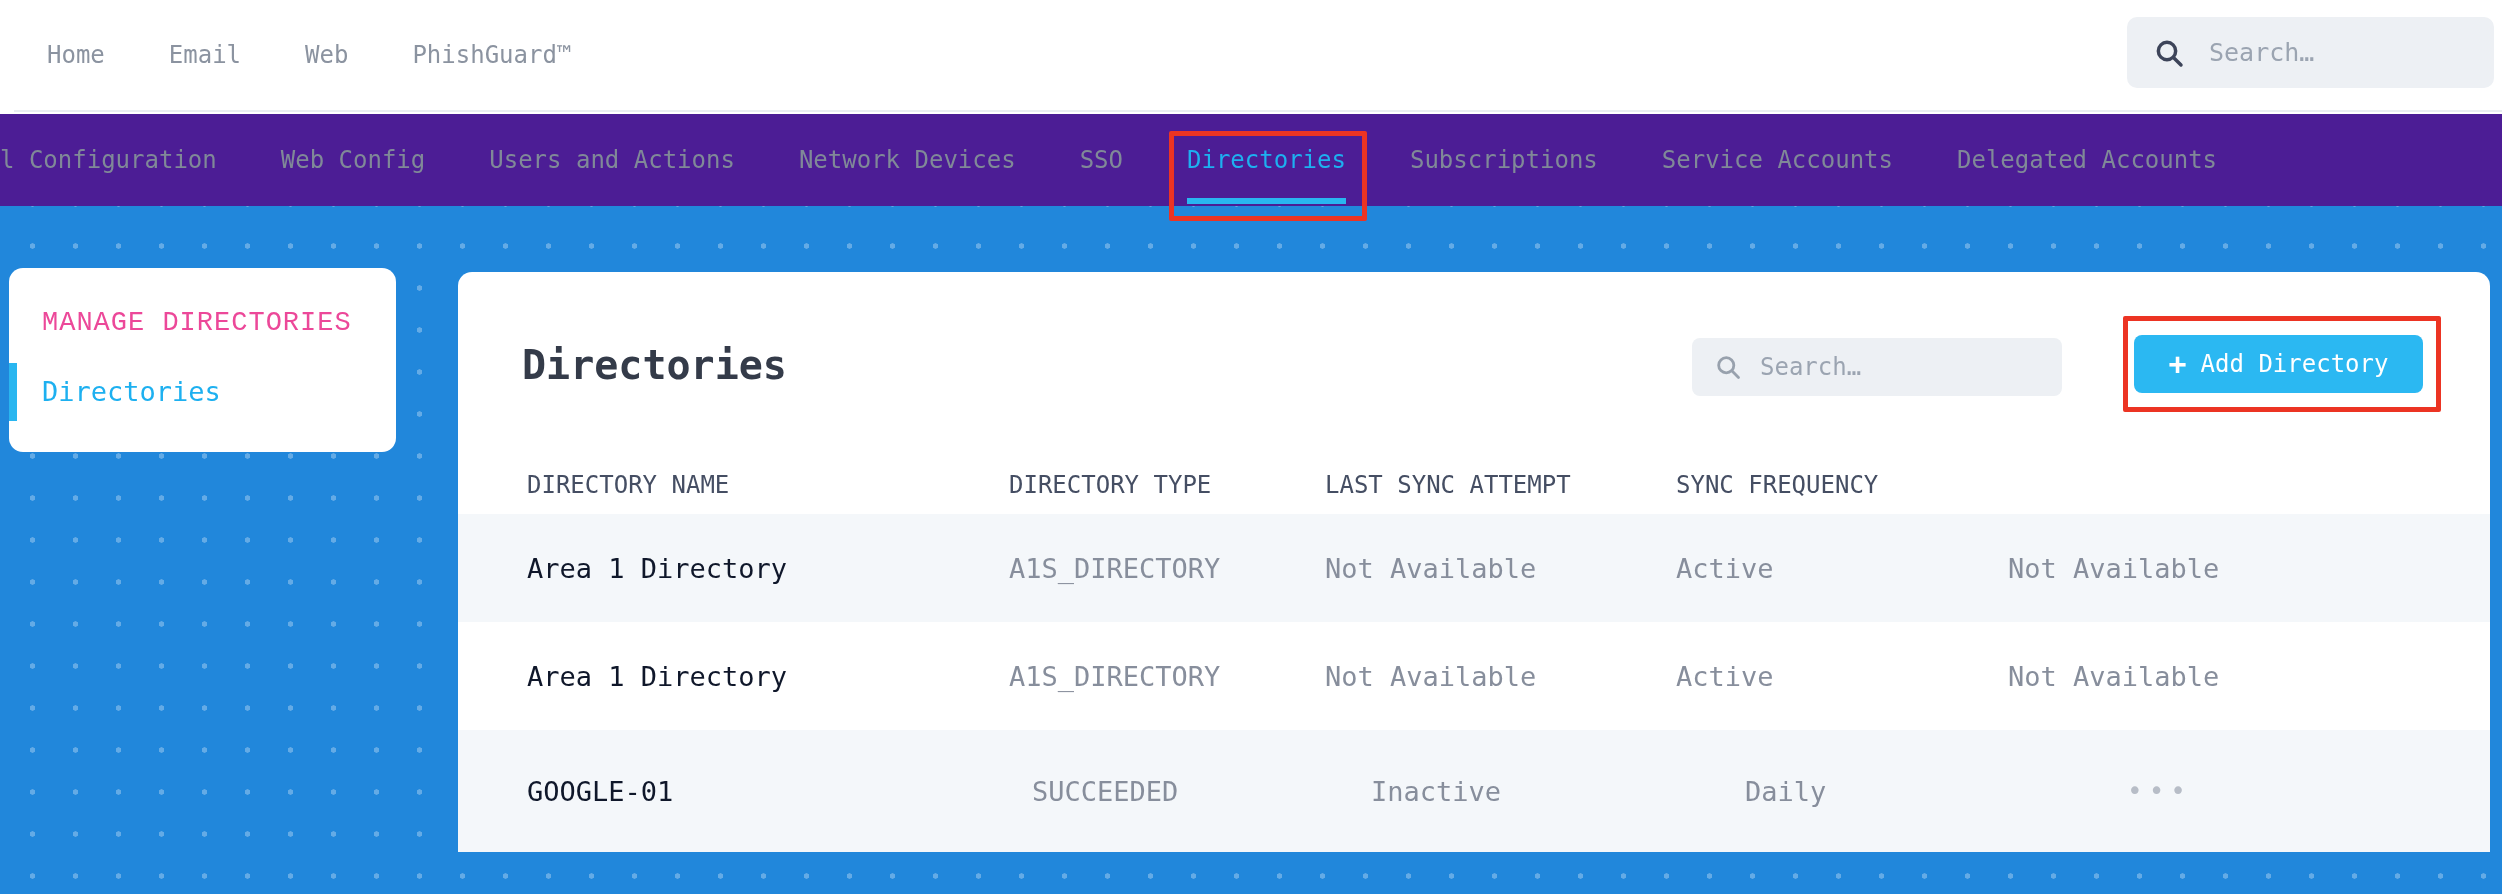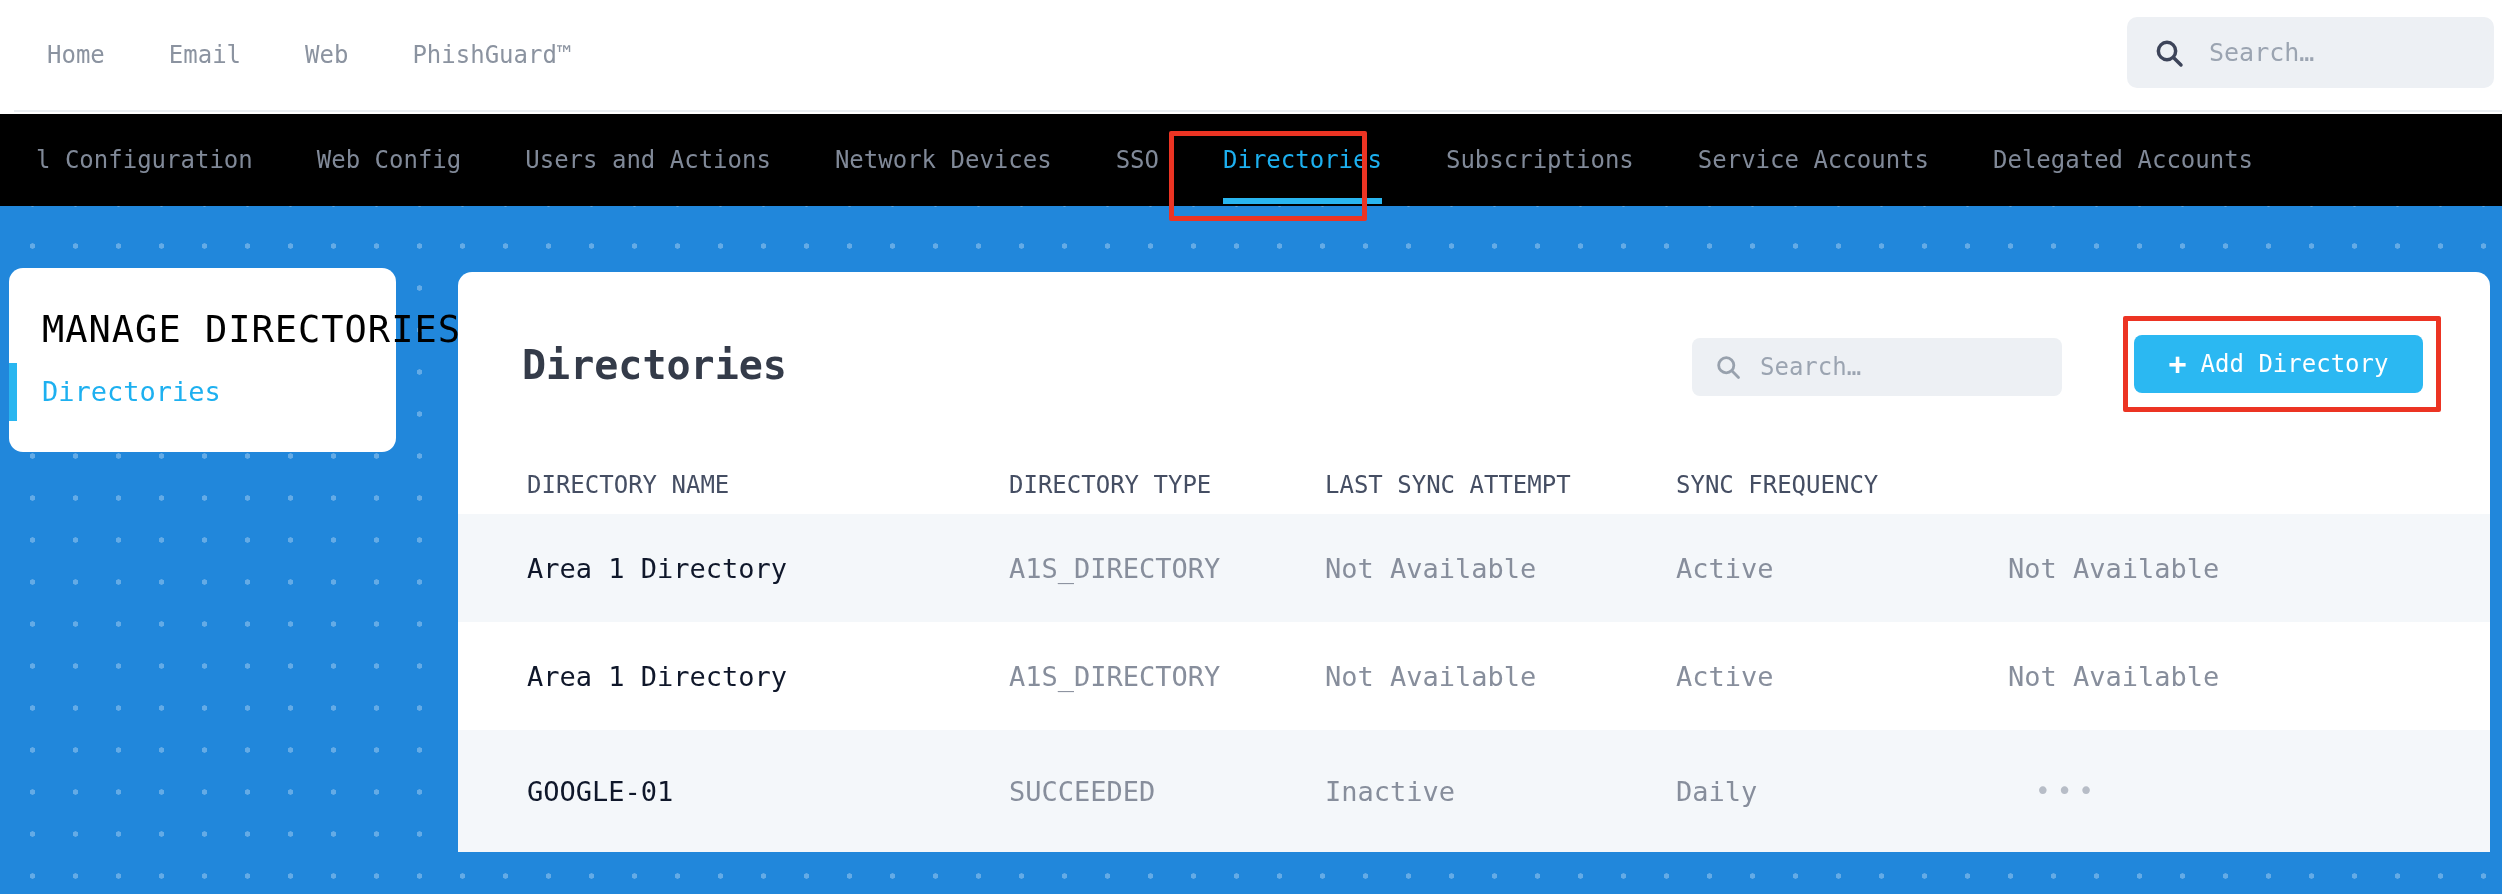--- a/index.html
+++ b/index.html
@@ -24,22 +24,21 @@
     position:absolute; left:2113px; top:17px; width:367px; height:71px;
     background:#edf0f4; border-radius:10px;
     display:flex; align-items:center; padding-left:26px; gap:24px;
   }
   .topsearch svg { width:32px; height:32px; stroke:#3d4459; }
   .topsearch .ph { font-size:25px; color:#9ba4b1; }
 
   
   .nav2 {
     position:absolute; top:114px; left:0; width:2502px; height:92px;
-    background:#000000;
-    padding-left:36px;
+    background:#4c1d95;
   }
   .nav2-items { display:flex; gap:64px; align-items:center; height:100%; font-size:24px; color:#808998; }
   .tab { position:relative; height:100%; display:flex; align-items:center; cursor:pointer; white-space:nowrap; }
   .tab.active { color:#1db0f0; }
   .tab-underline {
     position:absolute; left:0; bottom:2px; width:100%; height:6px; background:#29b6f0;
   }
 
   
   .anno { position:absolute; border:5px solid #ec3423; z-index:50; border-radius:2px; }
@@ -54,21 +53,21 @@
     background-size:43px 42px; background-position:11px 19px;
   }
 
   
   .left-card {
     position:absolute; left:9px; top:62px; width:387px; height:184px;
     background:#ffffff; border-radius:14px;
   }
   .left-card-title {
     position:absolute; left:33px; top:40px;
-    font-size:37px; color:#000000; letter-spacing:1px; white-space:nowrap;
+    font-size:27px; color:#ec4899; letter-spacing:1px; white-space:nowrap;font-family:Liberation Mono, monospace;
   }
   .left-card-item {
     position:absolute; left:33px; top:108px;
     font-size:27px; color:#1db0f0; cursor:pointer; white-space:nowrap;
   }
   .left-card-bar {
     position:absolute; left:0; top:95px; width:8px; height:58px; background:#29b6f0;
   }
 
   
@@ -99,21 +98,21 @@
   
   .table { position:absolute; left:0; top:183px; width:2032px; }
   .trow {
     display:grid;
     grid-template-columns:482px 316px 351px 332px 320px 1fr;
     padding-left:69px; align-items:center;
   }
   .thead { height:59px; font-size:24px; color:#454e63; }
   .tdata { height:108px; font-size:27px; color:#878e9c; }
   .tdata.alt { background:#f4f7fa; }
-  .tdata.last { height:122px; }
+  .tdata.last { height:122px;gap:23px; }
   .cell-name { color:#0f172a; cursor:pointer; }
   .cell-actions { padding-left:27px; }
   .dots { color:#b7bdc7; font-size:26px; letter-spacing:6px; cursor:pointer; }
   .cell { white-space:nowrap; }
 </style>
 </head>
 <body>
 
 <div class="nav1">
   <div class="nav1-items">

